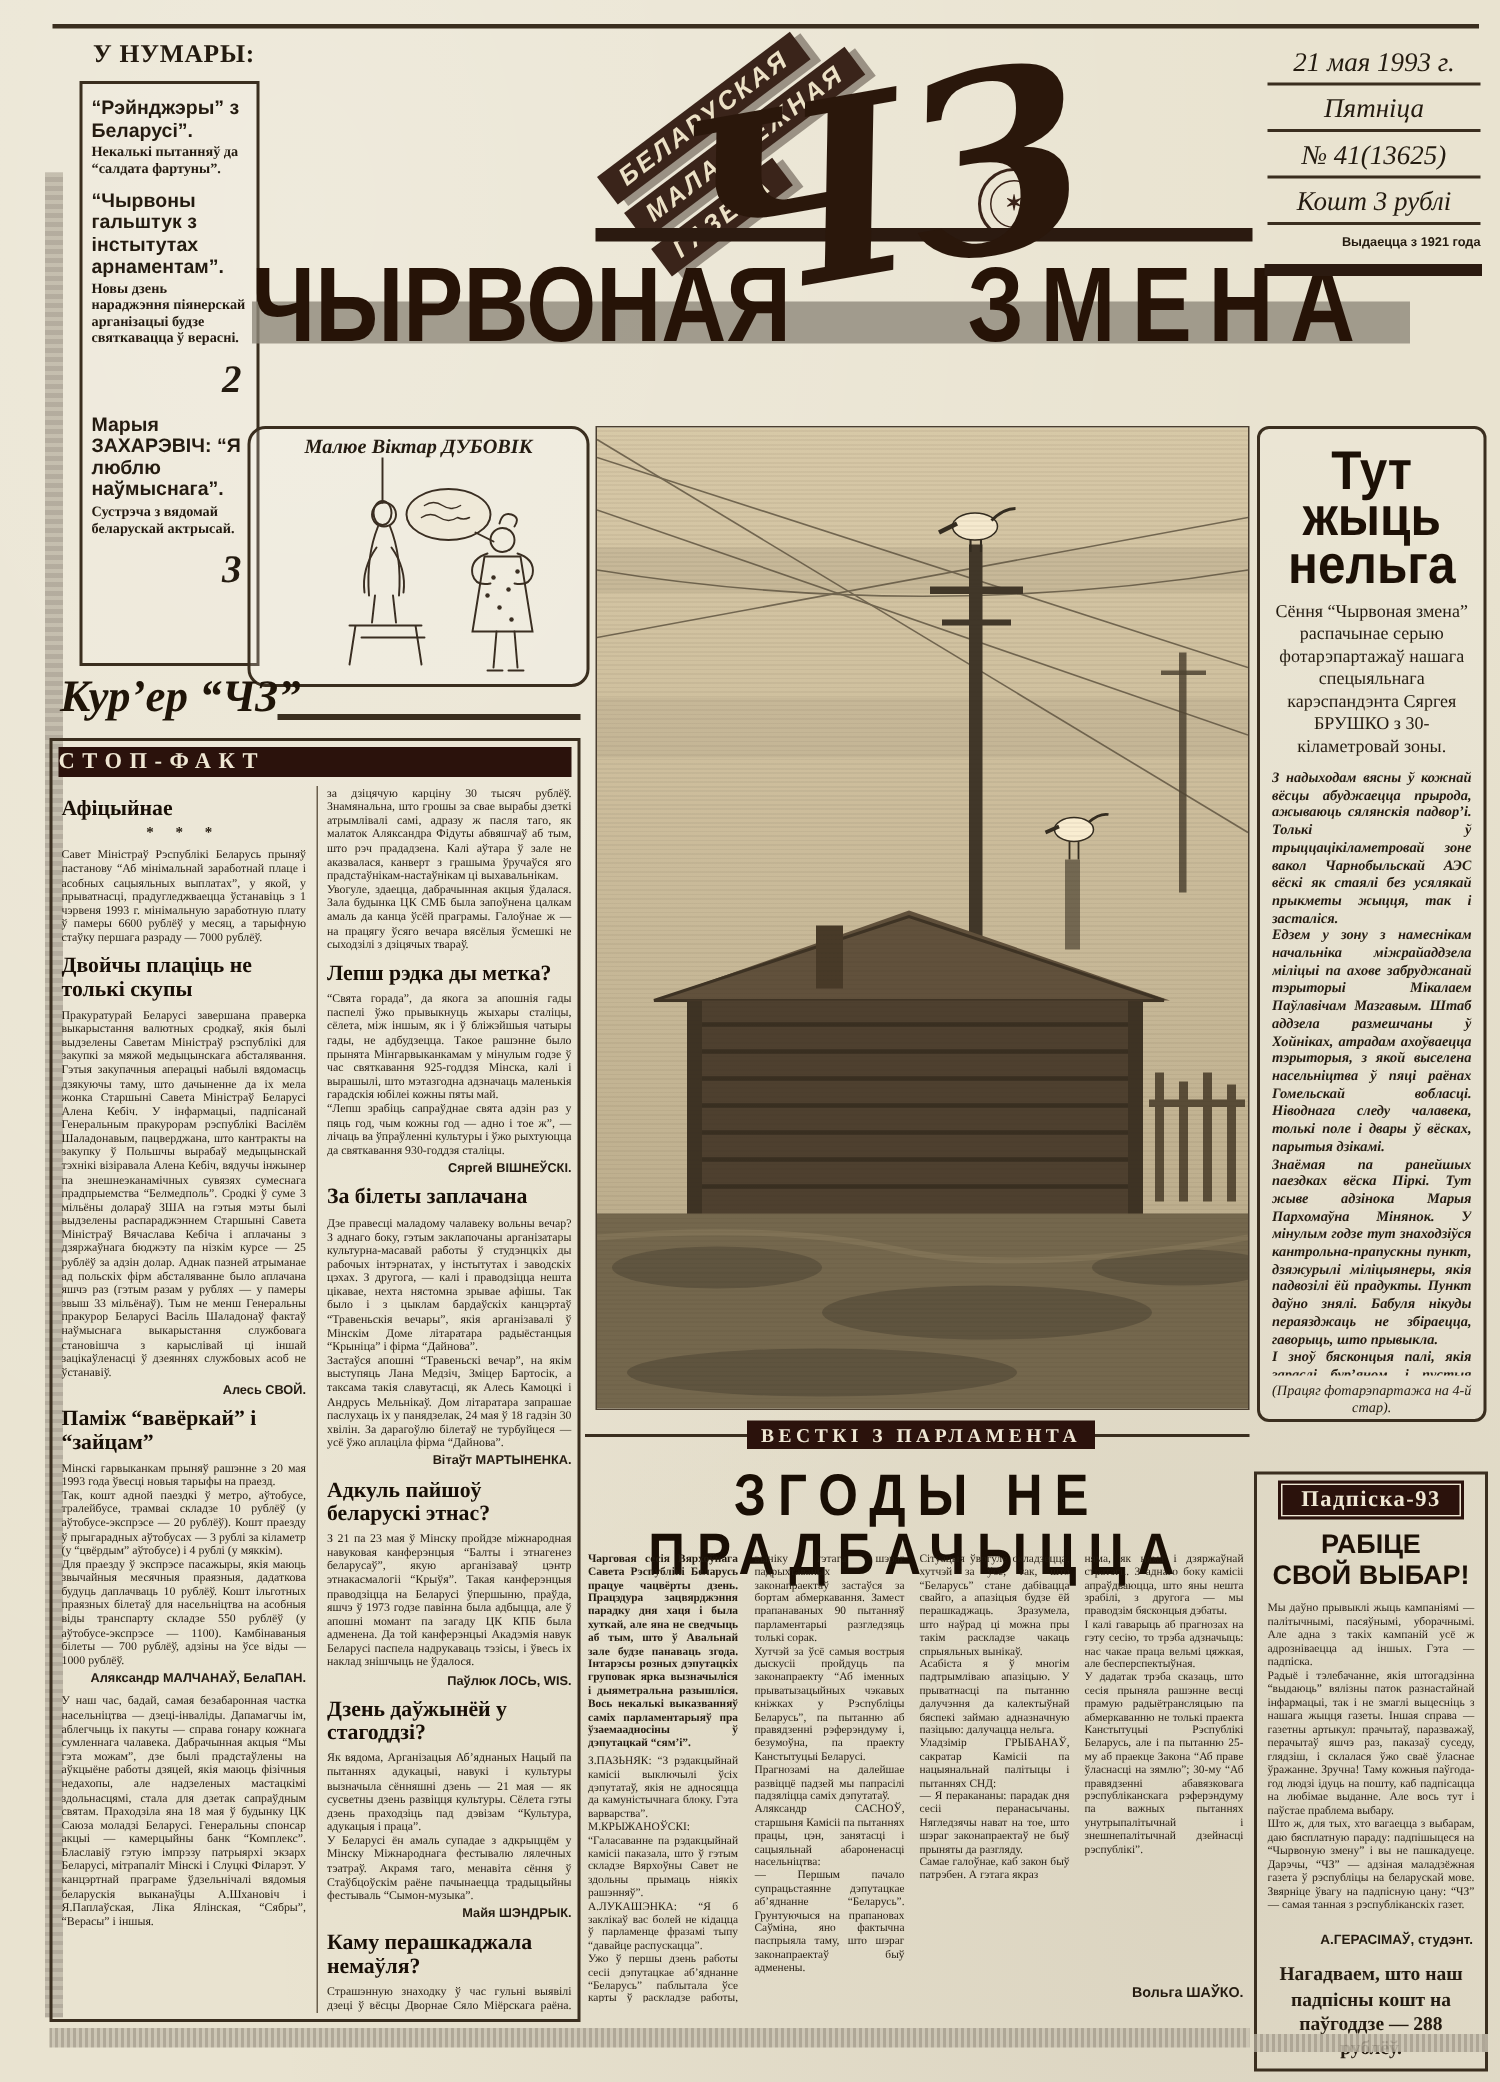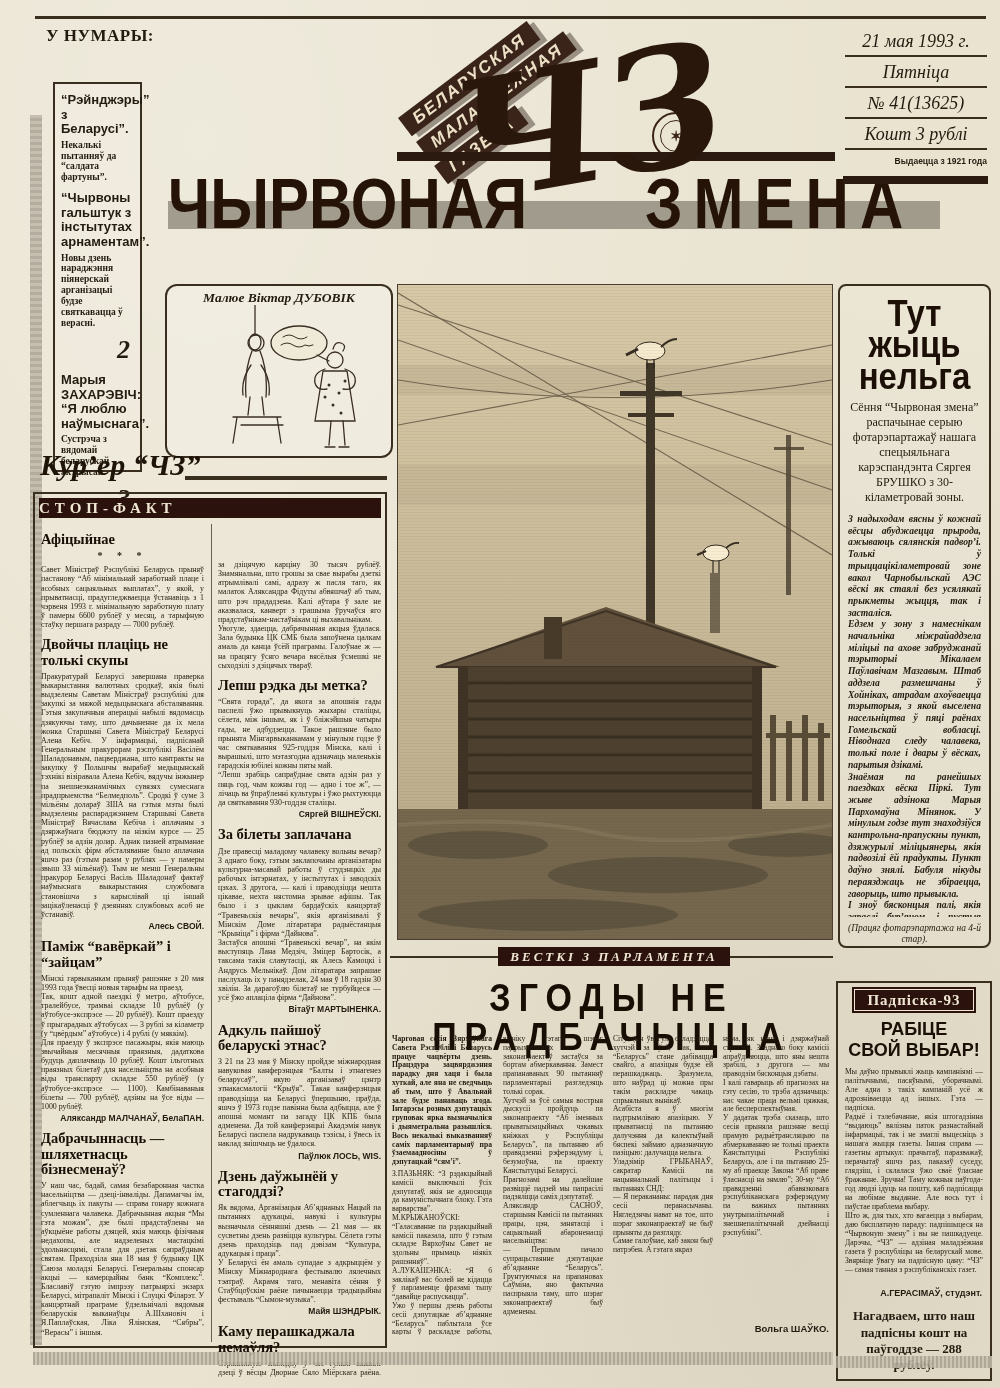--- a/index.html
+++ b/index.html
@@ -83,22 +83,22 @@
 </style>
 </head>
 <body>
 
 <div id="page">
 
   <div class="abs rule" style="left:35px;top:16px;width:951px;height:3px;"></div>
 
   <div class="abs lstrip" style="left:30px;top:115px;width:12px;height:1230px;"></div>
 
-  <div class="abs innum-title" style="left:40px;top:27px;width:120px;">У НУМАРЫ:</div>
-  <div class="abs inbox" style="left:53px;top:54px;width:89px;height:390px;margin-top:28px;">
+  <div class="abs innum-title" style="left:56px;top:27px;width:120px;">У НУМАРЫ:</div>
+  <div class="abs inbox" style="left:53px;top:54px;width:120px;height:390px;">
     <div class="in-item-t">“Рэйнджэры” з Беларусі”.</div>
     <div class="in-item-x">Некалькі пытанняў да “салдата фартуны”.</div>
     <div class="in-item-t">“Чырвоны гальштук з інстытутах арнаментам”.</div>
     <div class="in-item-x">Новы дзень нараджэння піянерскай арганізацыі будзе святкавацца ў верасні.</div>
     <div class="in-page">2</div>
     <div class="in-item-t">Марыя ЗАХАРЭВІЧ: “Я люблю наўмыснага”.</div>
     <div class="in-item-x">Сустрэча з вядомай беларускай актрысай.</div>
     <div class="in-page" style="margin-bottom:0;">3</div>
   </div>
 
@@ -263,25 +263,24 @@
       <div class="blk blk-st">* * *</div>
       <div class="blk blk-p">Савет Міністраў Рэспублікі Беларусь прыняў пастанову “Аб мінімальнай заработнай плаце і асобных сацыяльных выплатах”, у якой, у прыватнасці, прадугледжваецца ўстанавіць з 1 чэрвеня 1993 г. мінімальную заработную плату ў памеры 6600 рублёў у месяц, а тарыфную стаўку першага разраду — 7000 рублёў.</div>
       <div class="blk blk-h">Двойчы плаціць не толькі скупы</div>
       <div class="blk blk-p">Пракуратурай Беларусі завершана праверка выкарыстання валютных сродкаў, якія былі выдзелены Саветам Міністраў рэспублікі для закупкі за мяжой медыцынскага абсталявання. Гэтыя закупачныя аперацыі набылі вядомасць дзякуючы таму, што дачыненне да іх мела жонка Старшыні Савета Міністраў Беларусі Алена Кебіч. У інфармацыі, падпісанай Генеральным пракурорам рэспублікі Васілём Шаладонавым, пацверджана, што кантракты на закупку ў Польшчы вырабаў медыцынскай тэхнікі візіравала Алена Кебіч, вядучы інжынер па знешнеэканамічных сувязях сумеснага прадпрыемства “Белмедполь”. Сродкі ў суме 3 мільёны долараў ЗША на гэтыя мэты былі выдзелены распараджэннем Старшыні Савета Міністраў Вячаслава Кебіча і аплачаны з дзяржаўнага бюджэту па нізкім курсе — 25 рублёў за адзін долар. Аднак пазней атрыманае ад польскіх фірм абсталяванне было аплачана яшчэ раз (гэтым разам у рублях — у памеры звыш 33 мільёнаў). Тым не менш Генеральны пракурор Беларусі Васіль Шаладонаў фактаў наўмыснага выкарыстання службовага становішча з карыслівай ці іншай зацікаўленасці ў дзеяннях службовых асоб не ўстанавіў.</div>
       <div class="blk blk-by">Алесь СВОЙ.</div>
       <div class="blk blk-h">Паміж “вавёркай” і “зайцам”</div>
       <div class="blk blk-p">Мінскі гарвыканкам прыняў рашэнне з 20 мая 1993 года ўвесці новыя тарыфы на праезд.
 Так, кошт адной паездкі ў метро, аўтобусе, тралейбусе, трамваі складзе 10 рублёў (у аўтобусе-экспрэсе — 20 рублёў). Кошт праезду ў прыгарадных аўтобусах — 3 рублі за кіламетр (у “цвёрдым” аўтобусе) і 4 рублі (у мяккім).
 Для праезду ў экспрэсе пасажыры, якія маюць звычайныя месячныя праязныя, дадаткова будуць даплачваць 10 рублёў. Кошт ільготных праязных білетаў для насельніцтва на асобныя віды транспарту складзе 550 рублёў (у аўтобусе-экспрэсе — 1100). Камбінаваныя білеты — 700 рублёў, адзіны на ўсе віды — 1000 рублёў.</div>
       <div class="blk blk-by">Аляксандр МАЛЧАНАЎ, БелаПАН.</div>
-      <div class="blk blk-h">Дабрачыннасць — шляхетнасць бізнесменаў?</div>
       <div class="blk blk-p">У наш час, бадай, самая безабаронная частка насельніцтва — дзеці-інваліды. Дапамагчы ім, аблегчыць іх пакуты — справа гонару кожнага сумленнага чалавека. Дабрачынная акцыя “Мы гэта можам”, дзе былі прадстаўлены на аўкцыёне работы дзяцей, якія маюць фізічныя недахопы, але надзеленых мастацкімі здольнасцямі, стала для дзетак сапраўдным святам. Праходзіла яна 18 мая ў будынку ЦК Саюза моладзі Беларусі. Генеральны спонсар акцыі — камерцыйны банк “Комплекс”. Блаславіў гэтую імпрэзу патрыярхі экзарх Беларусі, мітрапаліт Мінскі і Слуцкі Філарэт. У канцэртнай праграме ўдзельнічалі вядомыя беларускія выканаўцы А.Шхановіч і Я.Паплаўская, Ліка Ялінская, “Сябры”, “Верасы” і іншыя.</div>
     </div>
   <div class="abs divider" style="left:211px;top:524px;height:818px;"></div>
-  <div class="abs col" style="left:218px;top:524px;width:163px;height:818px;margin-top:36px;">
+  <div class="abs col" style="left:218px;top:524px;width:163px;height:818px;">
       <div class="blk blk-p">за дзіцячую карціну 30 тысяч рублёў. Знамянальна, што грошы за свае вырабы дзеткі атрымлівалі самі, адразу ж пасля таго, як малаток Аляксандра Фідуты абвяшчаў аб тым, што рэч прададзена. Калі аўтара ў зале не аказвалася, канверт з грашыма ўручаўся яго прадстаўнікам-настаўнікам ці выхавальнікам.
 Увогуле, здаецца, дабрачынная акцыя ўдалася. Зала будынка ЦК СМБ была запоўнена цалкам амаль да канца ўсёй праграмы. Галоўнае ж — на працягу ўсяго вечара вясёлыя ўсмешкі не сыходзілі з дзіцячых твараў.</div>
       <div class="blk blk-h">Лепш рэдка ды метка?</div>
       <div class="blk blk-p">“Свята горада”, да якога за апошнія гады паспелі ўжо прывыкнуць жыхары сталіцы, сёлета, між іншым, як і ў бліжэйшыя чатыры гады, не адбудзецца. Такое рашэнне было прынята Мінгарвыканкамам у мінулым годзе ў час святкавання 925-годдзя Мінска, калі і вырашылі, што мэтазгодна адзначаць маленькія гарадскія юбілеі кожны пяты май.
 “Лепш зрабіць сапраўднае свята адзін раз у пяць год, чым кожны год — адно і тое ж”, — лічаць ва ўпраўленні культуры і ўжо рыхтуюцца да святкавання 930-годдзя сталіцы.</div>
       <div class="blk blk-by">Сяргей ВІШНЕЎСКІ.</div>
       <div class="blk blk-h">За білеты заплачана</div>
       <div class="blk blk-p">Дзе правесці маладому чалавеку вольны вечар? З аднаго боку, гэтым заклапочаны арганізатары культурна-масавай работы ў студэнцкіх ды рабочых інтэрнатах, у інстытутах і заводскіх цэхах. З другога, — калі і праводзіцца нешта цікавае, нехта нястомна зрывае афішы. Так было і з цыклам бардаўскіх канцэртаў “Травеньскія вечары”, якія арганізавалі ў Мінскім Доме літаратара радыёстанцыя “Крыніца” і фірма “Дайнова”.
 Застаўся апошні “Травеньскі вечар”, на якім выступяць Лана Медзіч, Зміцер Бартосік, а таксама такія славутасці, як Алесь Камоцкі і Андрусь Мельнікаў. Дом літаратара запрашае паслухаць іх у панядзелак, 24 мая ў 18 гадзін 30 хвілін. За дарагоўлю білетаў не турбуйцеся — усё ўжо аплаціла фірма “Дайнова”.</div>
       <div class="blk blk-by">Вітаўт МАРТЫНЕНКА.</div>
@@ -290,21 +289,21 @@
       <div class="blk blk-by">Паўлюк ЛОСЬ, WIS.</div>
       <div class="blk blk-h">Дзень даўжынёй у стагоддзі?</div>
       <div class="blk blk-p">Як вядома, Арганізацыя Аб’яднаных Нацый па пытаннях адукацыі, навукі і культуры вызначыла сённяшні дзень — 21 мая — як сусветны дзень развіцця культуры. Сёлета гэты дзень праходзіць пад дэвізам “Культура, адукацыя і праца”.
 У Беларусі ён амаль супадае з адкрыццём у Мінску Міжнароднага фестывалю лялечных тэатраў. Акрамя таго, менавіта сёння ў Стаўбцоўскім раёне пачынаецца традыцыйны фестываль “Сымон-музыка”.</div>
       <div class="blk blk-by">Майя ШЭНДРЫК.</div>
       <div class="blk blk-h">Каму перашкаджала немаўля?</div>
       <div class="blk blk-p">Страшэнную знаходку ў час гульні выявілі дзеці ў вёсцы Дворнае Сяло Міёрскага раёна. Непадалёку ад будынка сельсавета яны выпадкова натрапілі на труп немаўляці. Хто ўчыніў гэтае жудаснае злачынства — невядома. Міліцыя вядзе следства.</div>
     </div>
 
   <div class="abs rule" style="left:390px;top:956px;width:443px;height:2px;"></div>
-  <div class="abs parl-banner" style="left:498px;top:947px;width:232px;font-style:italic;">ВЕСТКІ З ПАРЛАМЕНТА</div>
+  <div class="abs parl-banner" style="left:498px;top:947px;width:232px;">ВЕСТКІ З ПАРЛАМЕНТА</div>
   <div class="abs parl-headline" style="left:390px;top:978px;width:443px;">ЗГОДЫ НЕ ПРАДБАЧЫЦЦА</div>
 
   <div class="parl">
     <div class="abs col" style="left:392px;top:1035px;width:100px;height:300px;">
         <div class="blk blk-b">Чарговая сесія Вярхоўнага Савета Рэспублікі Беларусь працуе чацвёрты дзень. Працэдура зацвярджэння парадку дня хаця і была хуткай, але яна не сведчыць аб тым, што ў Авальнай зале будзе панаваць згода. Інтарэсы розных дэпутацкіх груповак ярка вызначыліся і дыяметральна разышліся. Вось некалькі выказванняў саміх парламентарыяў пра ўзаемаадносіны ў дэпутацкай “сям’і”.</div>
         <div class="blk blk-p">З.ПАЗЬНЯК: “З рэдакцыйнай камісіі выключылі ўсіх дэпутатаў, якія не адносяцца да камуністычнага блоку. Гэта варварства”.
 М.КРЫЖАНОЎСКІ: “Галасаванне па рэдакцыйнай камісіі паказала, што ў гэтым складзе Вярхоўны Савет не здольны прымаць ніякіх рашэнняў”.
 А.ЛУКАШЭНКА: “Я б заклікаў вас болей не кідацца ў парламенце фразамі тыпу “давайце распускацца”.
 Ужо ў першы дзень работы сесіі дэпутацкае аб’яднанне “Беларусь” паблытала ўсе карты ў раскладзе работы, прапанаваўшы свой, фактычна альтэрнатыўны парадак дня. У</div>
       </div>

